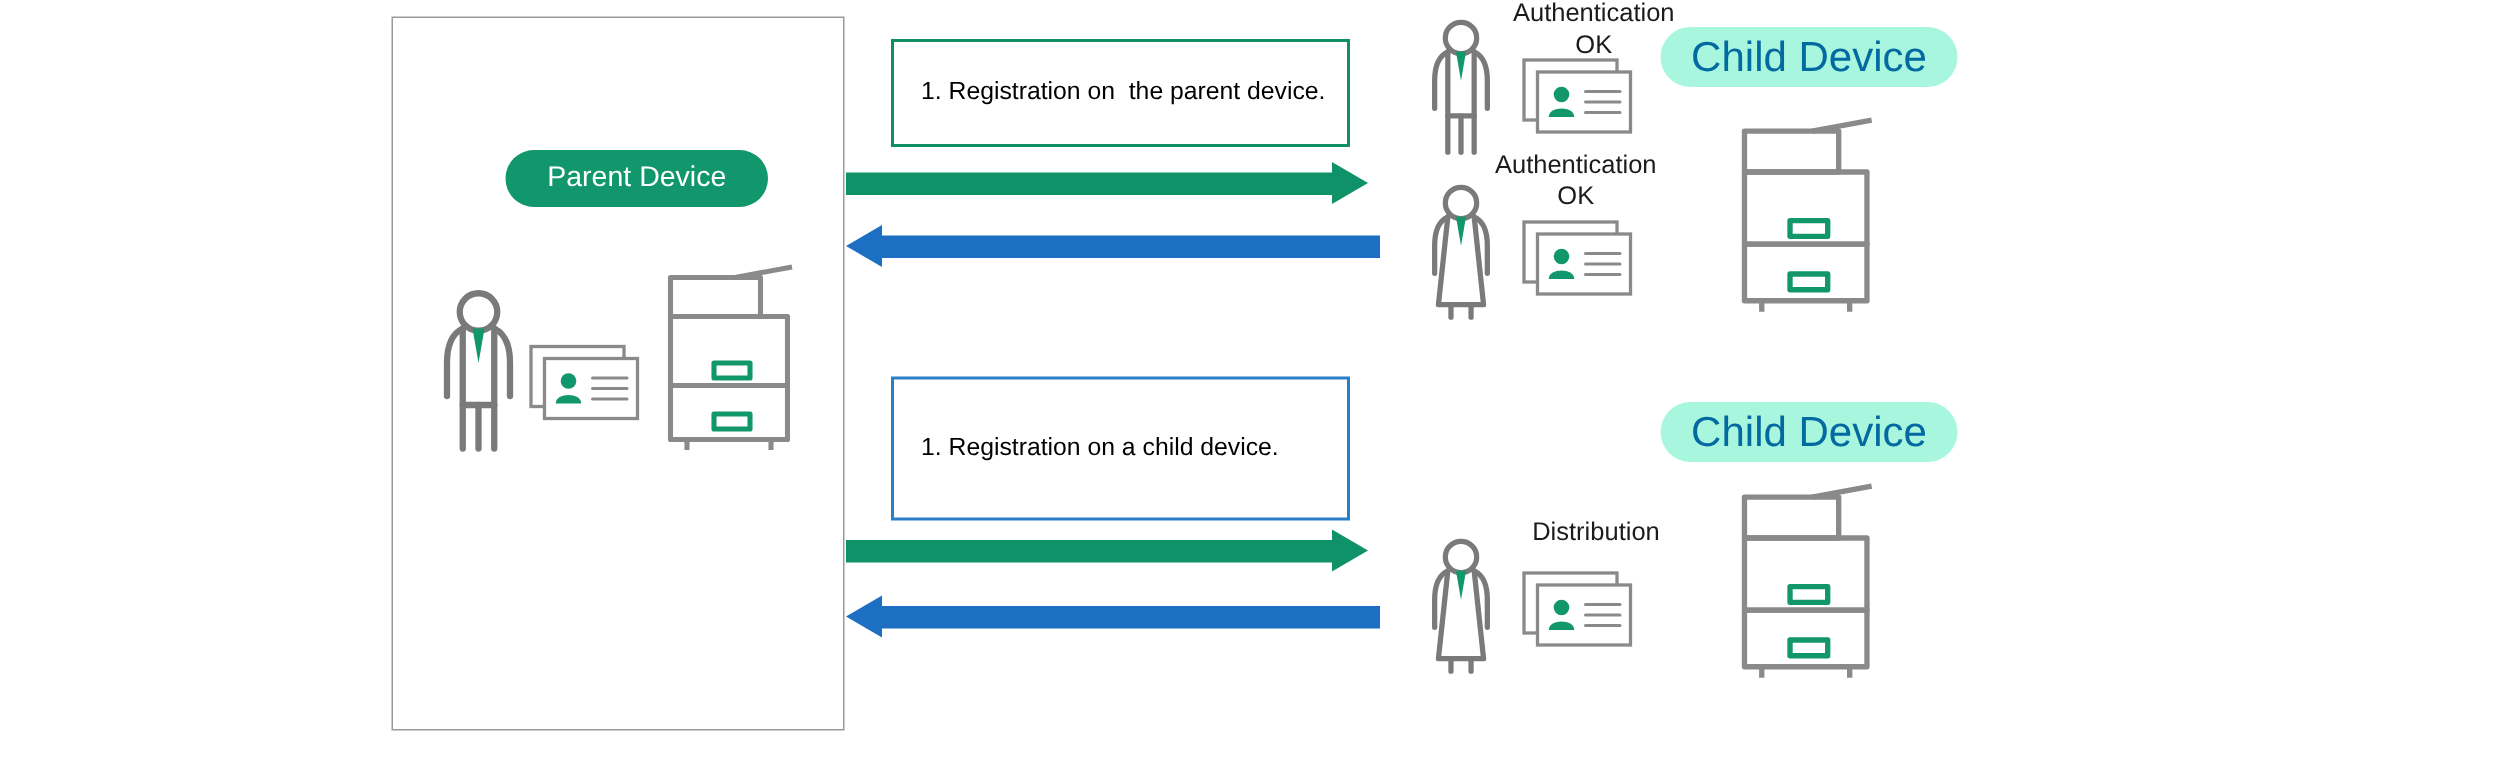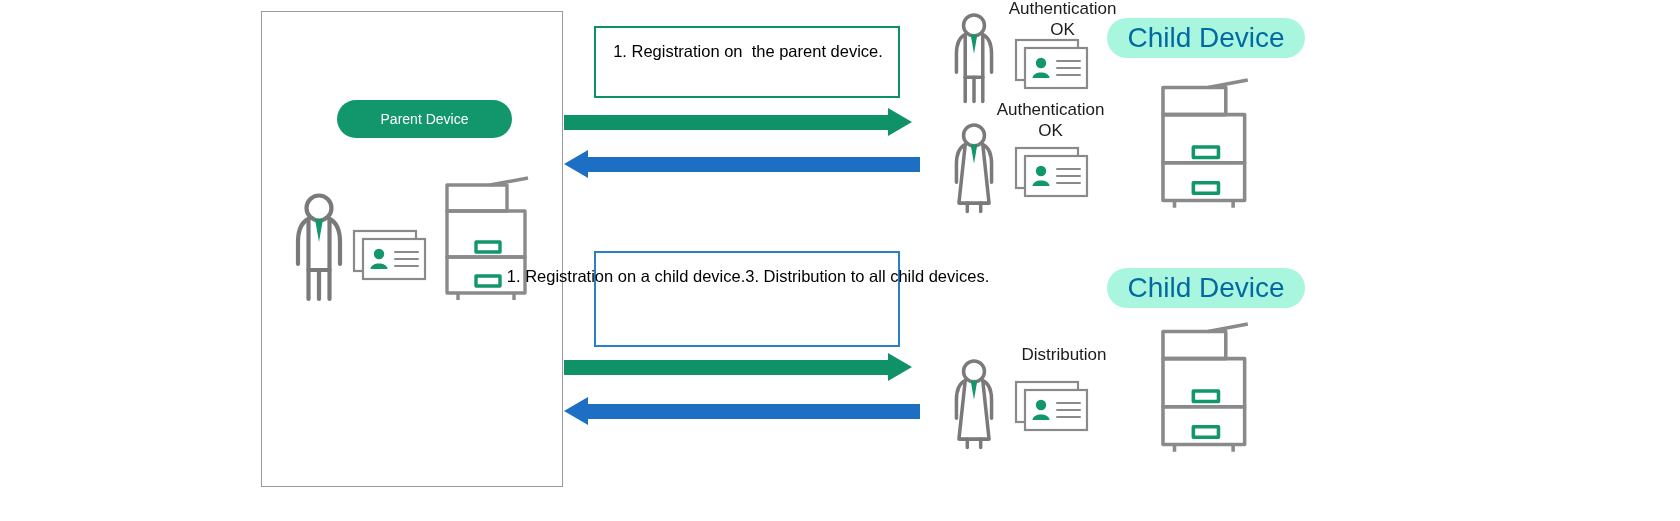--- a/index.html
+++ b/index.html
@@ -36,38 +36,38 @@
     justify-content: center;
     border-radius: 999px;
     box-sizing: border-box;
     white-space: nowrap;
   }
   .pill-parent {
     left: 337px; top: 100px;
     width: 175px; height: 38px;
     background: #11976b;
     color: #ffffff;
-    font-size: 14px;
+    font-size: 19px;
   }
   .pill-child {
     width: 198px; height: 40px;
     background: #a9f6df;
     color: #0369a1;
     font-size: 28px;
   }
   .pill-child-1 { left: 1107px; top: 18px; }
   .pill-child-2 { left: 1107px; top: 268px; }
 
   
   .note {
     box-sizing: border-box;
     background: #ffffff;
     padding: 12px 16px 12px 18px;
     display: flex;
-    flex-direction: row;
+    flex-direction: column;
     justify-content: center;
   }
   .note-green {
     left: 594px; top: 26px;
     width: 306px; height: 72px;
     border: 2px solid #0f8f68;
   }
   .note-blue {
     left: 594px; top: 251px;
     width: 306px; height: 96px;
@@ -166,21 +166,20 @@
       </g>
     </svg>
   </div>
 
   <div class="abs note note-green">
     <div class="note-line">1. Registration on  the parent device.</div>
   </div>
 
   <div class="abs note note-blue">
     <div class="note-line">1. Registration on a child device.</div>
-    <div class="note-line">3. Distribution to all child devices.</div>
   </div>
 
   <div class="abs arrow-wrap" style="left:564px; top:103px; width:348px;">
     <div class="arrow-shaft green-fill" style="left:0; width:324px;"></div>
     <div class="arrow-head green-head" style="left:324px;"></div>
   </div>
 
   <div class="abs arrow-wrap" style="left:564px; top:145px; width:356px;">
     <div class="arrow-shaft blue-fill" style="left:24px; width:332px;"></div>
     <div class="arrow-head blue-head" style="left:0;"></div>

